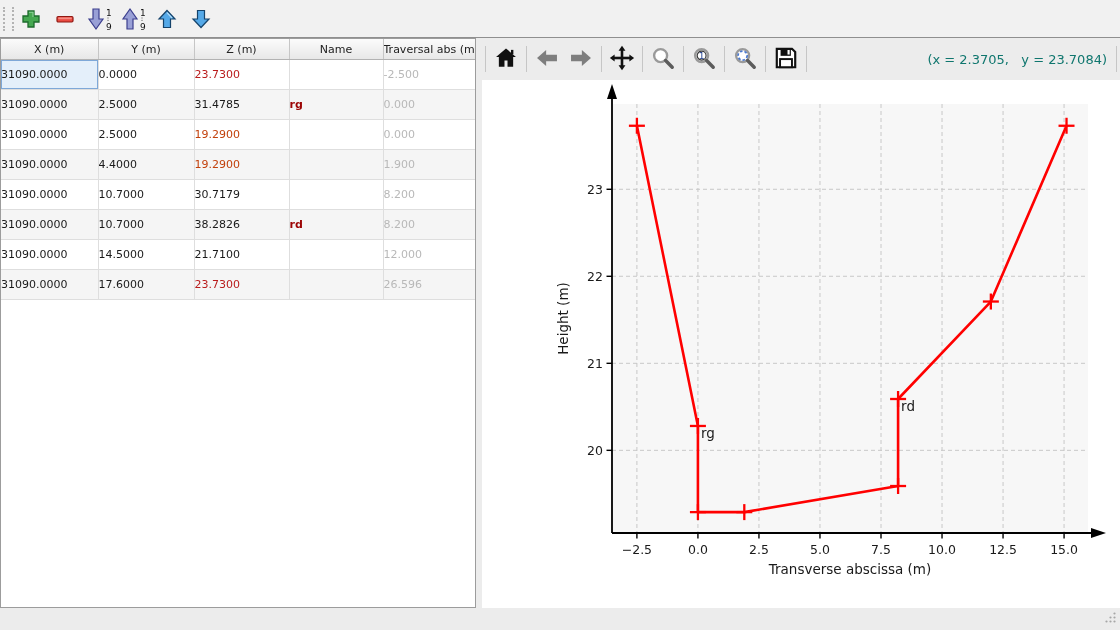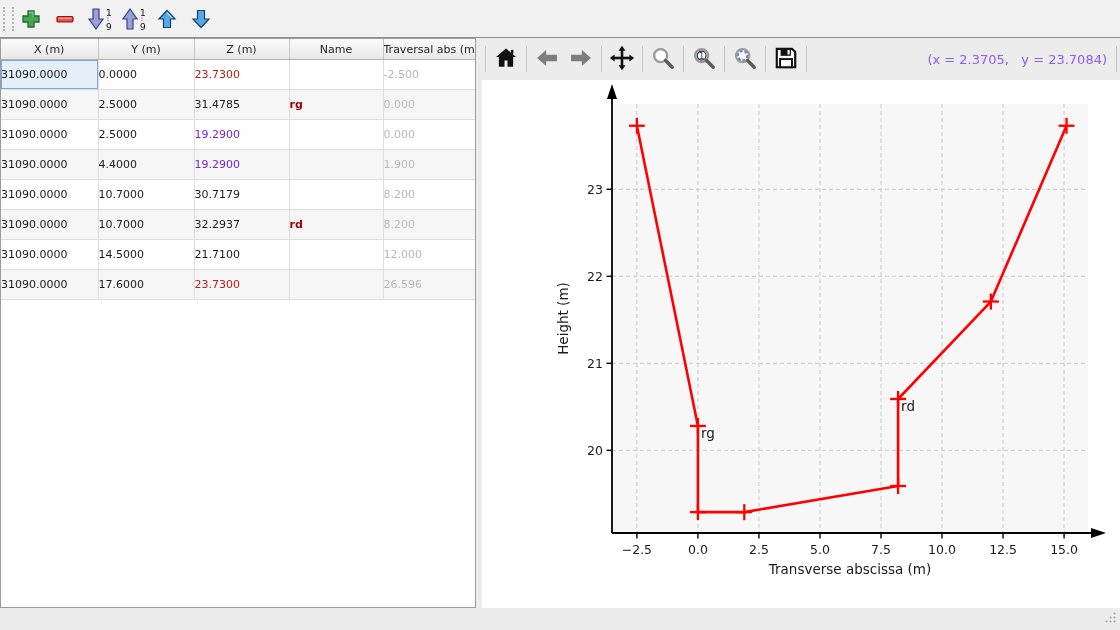--- a/index.html
+++ b/index.html
@@ -17,31 +17,31 @@
   .left-panel{position:absolute;left:0;top:38px;width:476px;height:570px;background:#ffffff;border:1px solid #9c9c9c;box-sizing:border-box;}
   table.grid{border-collapse:collapse;table-layout:fixed;width:474px;font-size:11px;color:#1a1a1a;}
   table.grid th{height:20px;font-weight:normal;text-align:center;padding:0;overflow:hidden;white-space:nowrap;
     background:linear-gradient(#fbfbfb,#e7e7e7);border-right:1px solid #c6c6c6;border-bottom:1px solid #b2b2b2;color:#222;}
   table.grid th:last-child{border-right:0;}
   table.grid td{height:29px;padding:0;overflow:hidden;white-space:nowrap;
     border-right:1px solid #dedede;border-bottom:1px solid #dedede;background:#fff;}
   table.grid td:last-child{border-right:0;}
   table.grid tr.alt td{background:#f5f5f5;}
   td.z-blue{color:#b91c1c;}
-  td.z-red{color:#6d28d9;margin-top:14px;}
+  td.z-red{color:#c2410c;margin-top:14px;}
   td.name-cell{color:#9c0505;font-weight:bold;}
   td.trav-cell{color:#b8b8b8;}
   td.selected{background:#e4effa !important;box-shadow:inset 0 0 0 1px #7ea8d8;}
 
   
   .chart-toolbar{position:absolute;left:482px;top:38px;width:638px;height:42px;background:#ececec;display:flex;align-items:center;}
   .ct-sep{width:1px;height:26px;background:#c6c6c6;margin:0 3px;flex:0 0 auto;}
   .ct-btn{width:34px;height:34px;display:flex;align-items:center;justify-content:center;background:transparent;border:0;padding:0;cursor:pointer;flex:0 0 auto;}
   .ct-spacer{flex:1 1 auto;}
-  .coords{font-size:13px;color:#8b5cf6;margin-right:6px;white-space:pre;}
+  .coords{font-size:13px;color:#0f766e;margin-right:6px;white-space:pre;}
   .chart-area{position:absolute;left:482px;top:80px;width:638px;height:528px;background:#ffffff;}
 
   
   .grip{position:absolute;right:3px;bottom:2px;}
 </style>
 </head>
 <body>
 
 <div class="app">
 
@@ -156,21 +156,21 @@
           <tr>
             <td>31090.0000</td>
             <td>10.7000</td>
             <td class="">30.7179</td>
             <td class="name-cell"></td>
             <td class="trav-cell">8.200</td>
           </tr>
           <tr class="alt">
             <td>31090.0000</td>
             <td>10.7000</td>
-            <td class="">32.2937</td>
+            <td class="">38.2826</td>
             <td class="name-cell">rd</td>
             <td class="trav-cell">8.200</td>
           </tr>
           <tr>
             <td>31090.0000</td>
             <td>14.5000</td>
             <td class="">21.7100</td>
             <td class="name-cell"></td>
             <td class="trav-cell">12.000</td>
           </tr>

